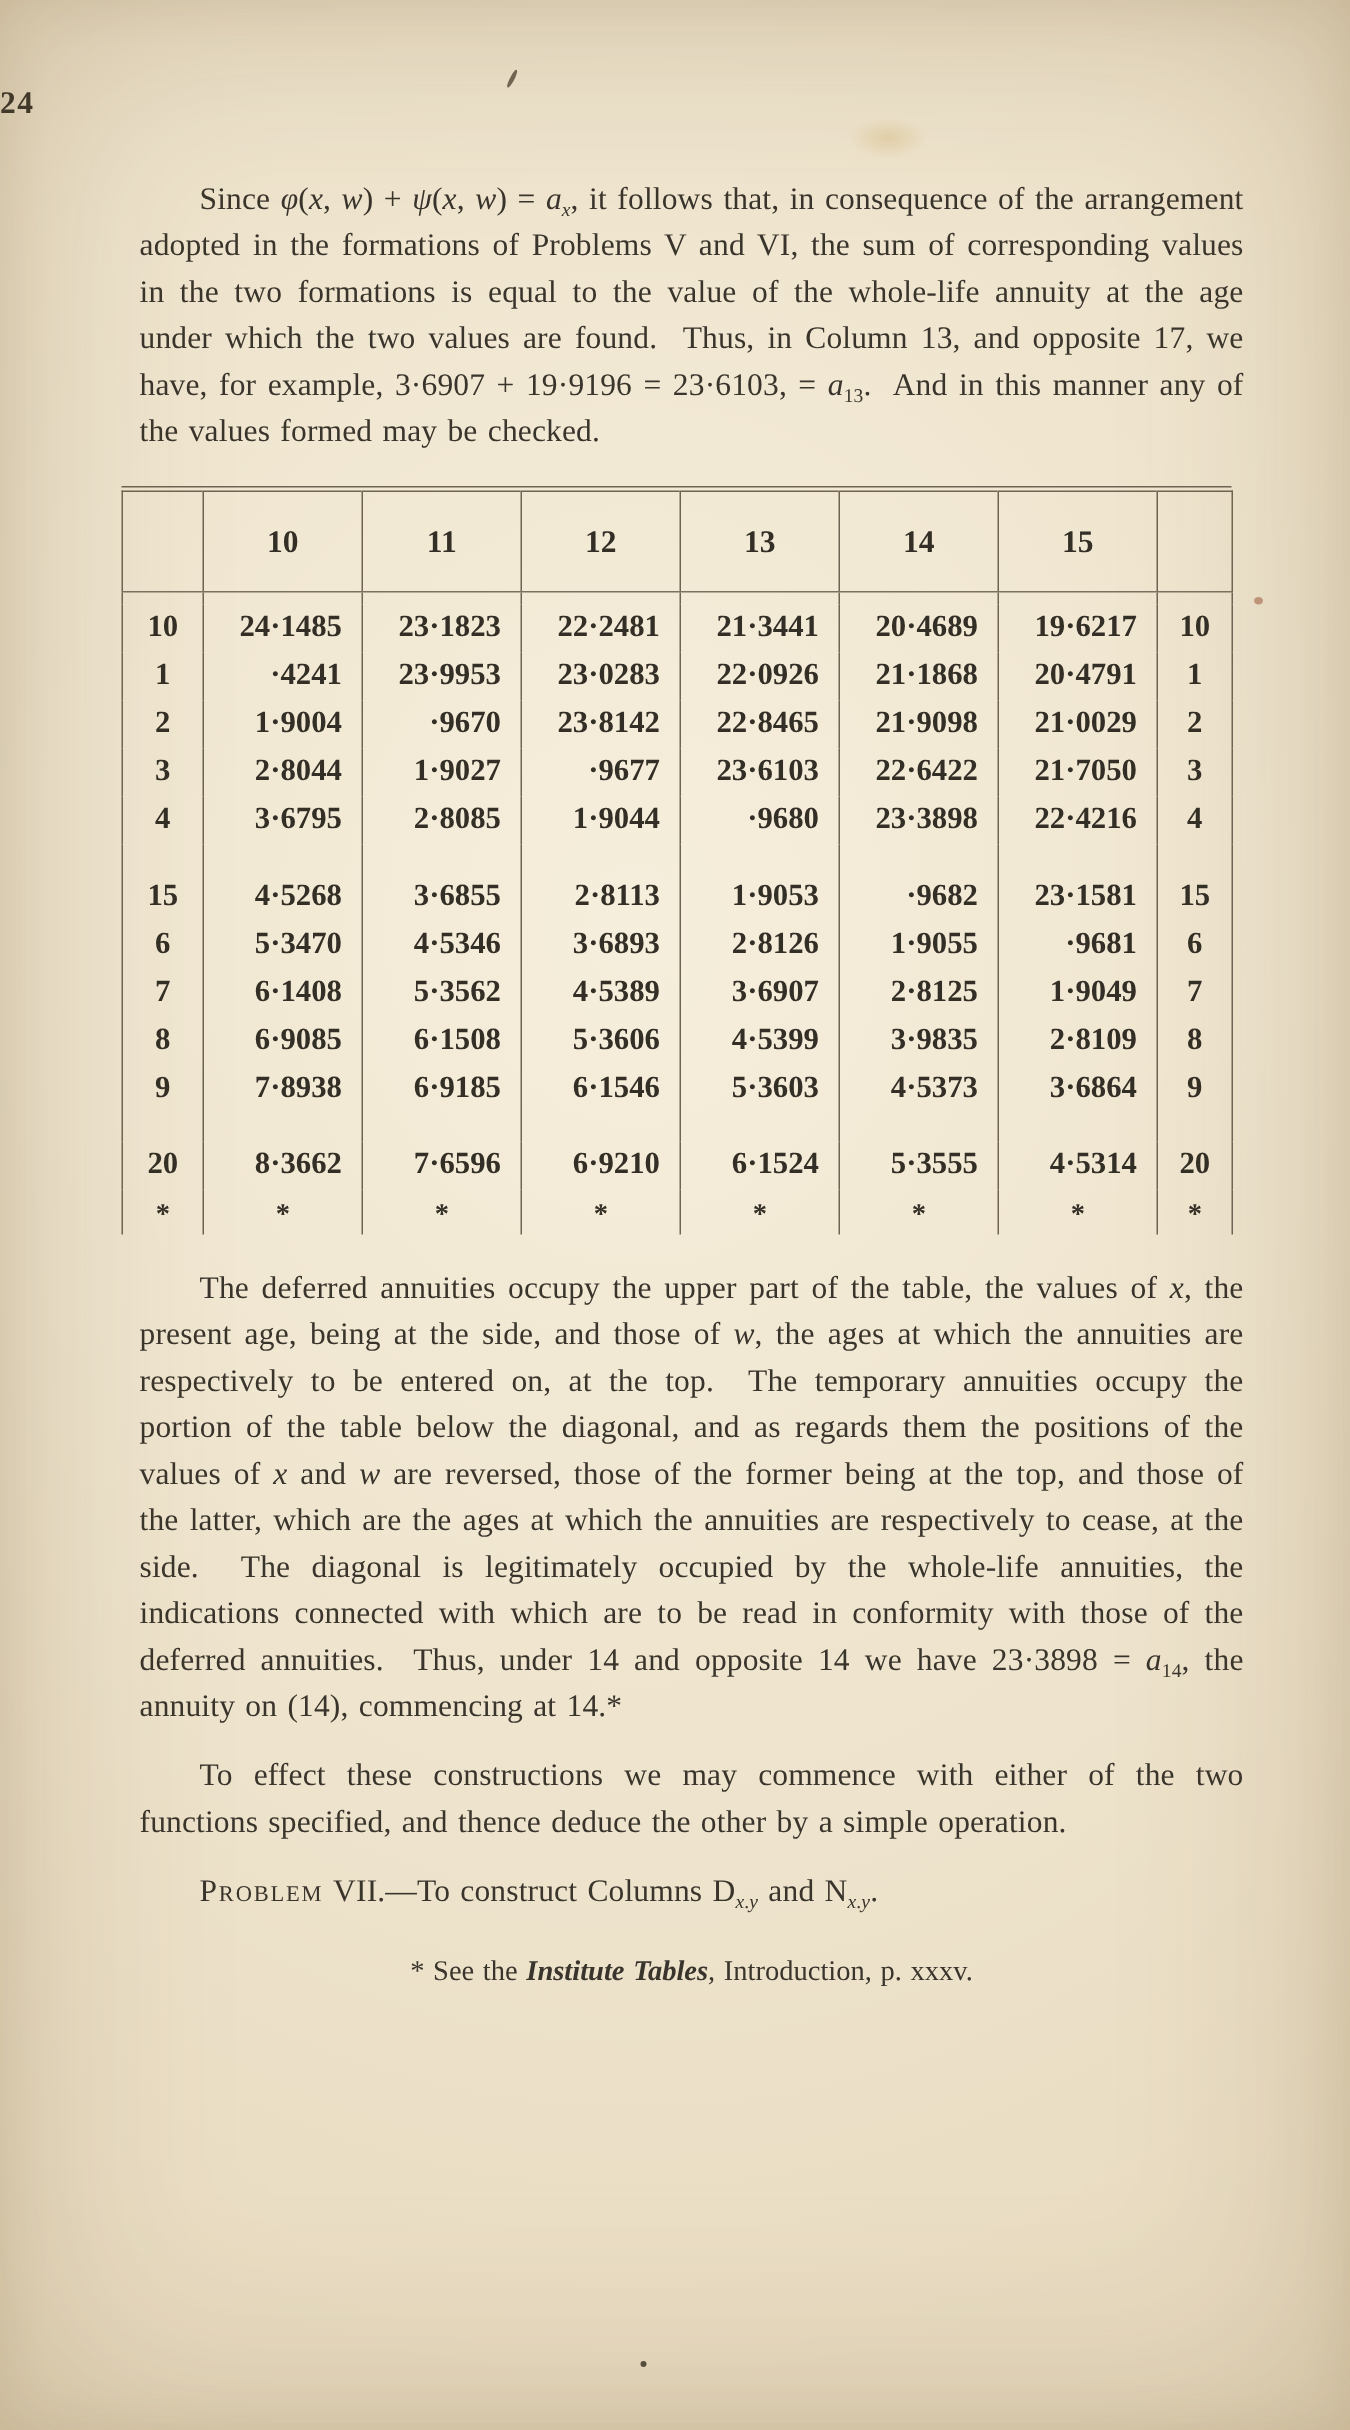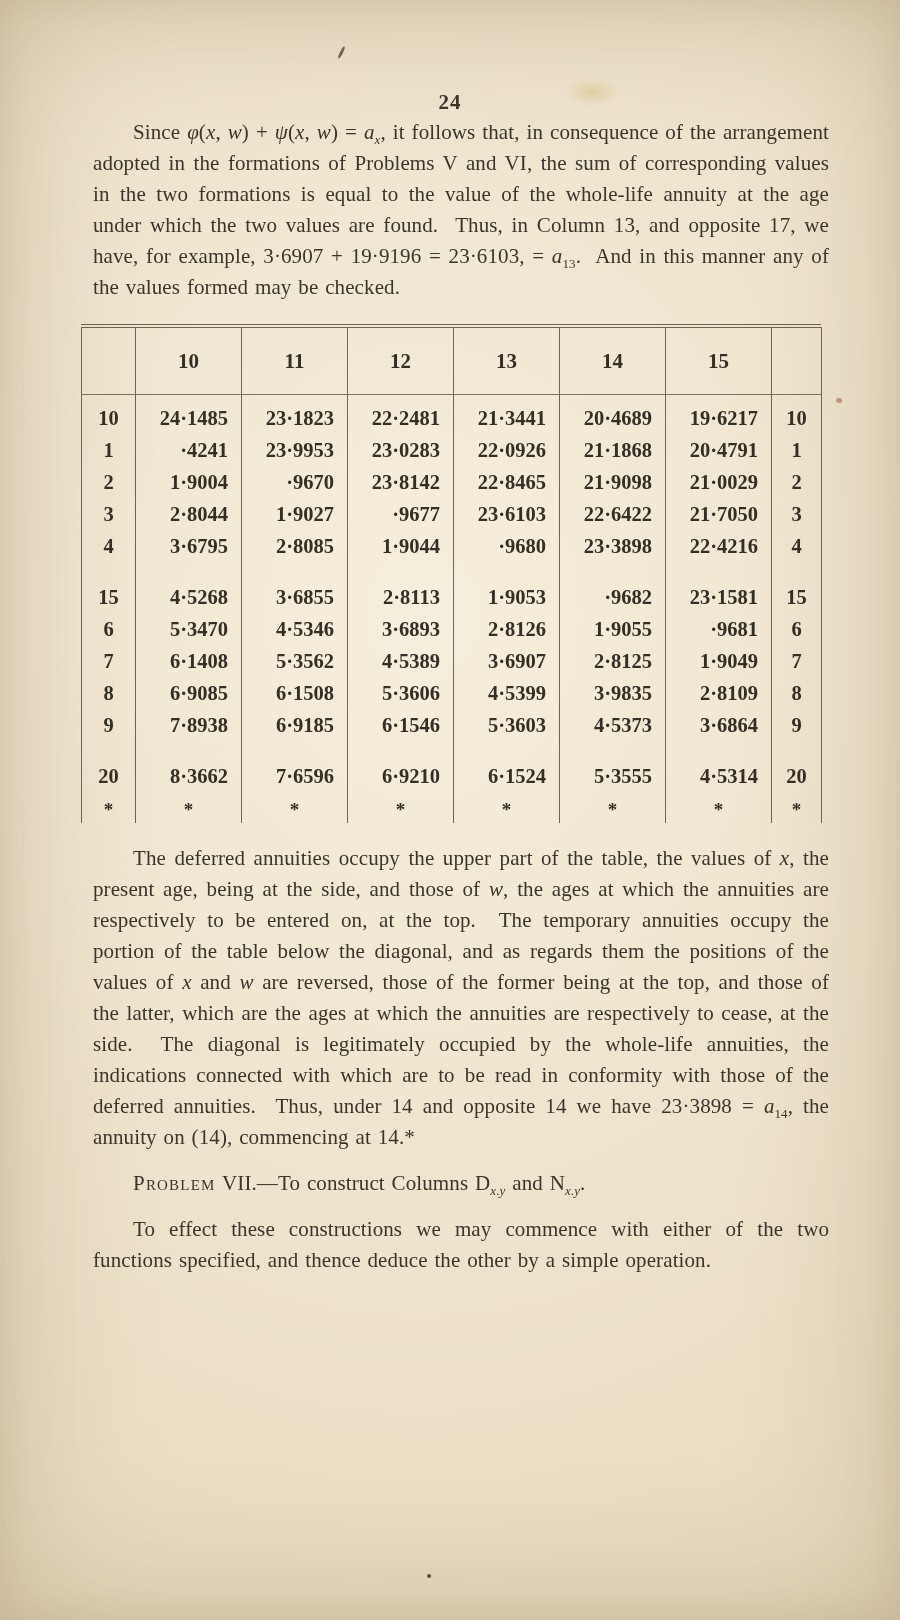--- a/index.html
+++ b/index.html
@@ -18,21 +18,21 @@
     font-family: "Liberation Serif", serif;
     color: #3a352c;
   }
   .page::after {
     content: ""; position: absolute; inset: 0; pointer-events: none;
     box-shadow: inset 0 0 150px rgba(115,86,40,0.27), inset 0 0 35px rgba(115,86,40,0.10);
   }
 
   .pageno {
     position: absolute; top: 56px; left: 0; width: 100%;
-    text-align: center; font-size: 21px; font-weight: bold; letter-spacing: 1px; margin-top: 34px;
+    font-size: 21px; font-weight: bold; letter-spacing: 1px;
   }
 
   .content { position: absolute; left: 78px; top: 102px; width: 766px; }
 
   .para {
     margin: 15px; font-size: 21px; line-height: 31px;
     text-align: justify; word-spacing: 1.5px; letter-spacing: 0.1px;
   }
   .indent { text-indent: 40px; }
   .para i { font-style: italic; }
@@ -295,19 +295,20 @@
               <td class="val">*</td>
               <td class="val">*</td>
               <td class="lbl">*</td>
             </tr>
           </tbody>
       </table>
     </div>
 
     <p class="para indent">The deferred annuities occupy the upper part of the table, the values of <i>x</i>, the present age, being at the side, and those of <i>w</i>, the ages at which the annuities are respectively to be entered on, at the top.&nbsp; The temporary annuities occupy the portion of the table below the diagonal, and as regards them the positions of the values of <i>x</i> and <i>w</i> are reversed, those of the former being at the top, and those of the latter, which are the ages at which the annuities are respectively to cease, at the side.&nbsp; The diagonal is legitimately occupied by the whole-life annuities, the indications connected with which are to be read in conformity with those of the deferred annuities.&nbsp; Thus, under 14 and opposite 14 we have 23·3898 = <i>a</i><sub>14</sub>, the annuity on (14), commencing at 14.*</p>
 
+    <p class="para indent">To effect these constructions we may commence with either of the two functions specified, and thence deduce the other by a simple operation.</p>
+
     <p class="para indent"><span class="sc">Problem</span> VII.—To construct Columns D<sub><i>x</i>.<i>y</i></sub> and N<sub><i>x</i>.<i>y</i></sub>.</p>
 
-    <p class="para indent">To effect these constructions we may commence with either of the two functions specified, and thence deduce the other by a simple operation.</p>
-
+    <p class="footnote">* See the <b><i>Institute Tables</i></b>, Introduction, p. xxxv.</p>
 
   </div>
 </div>
 
 </body></html>

